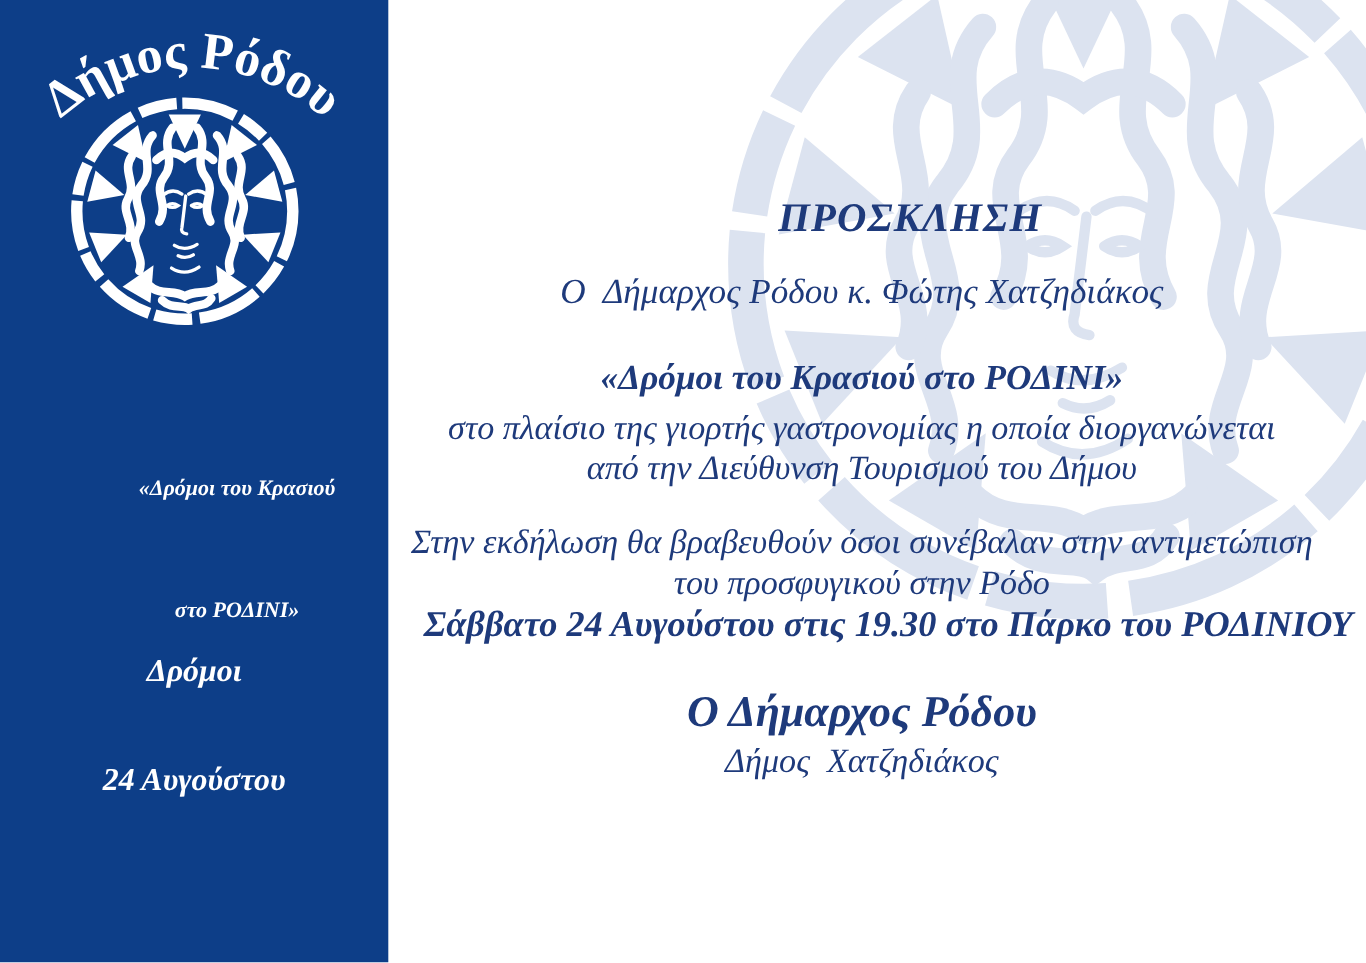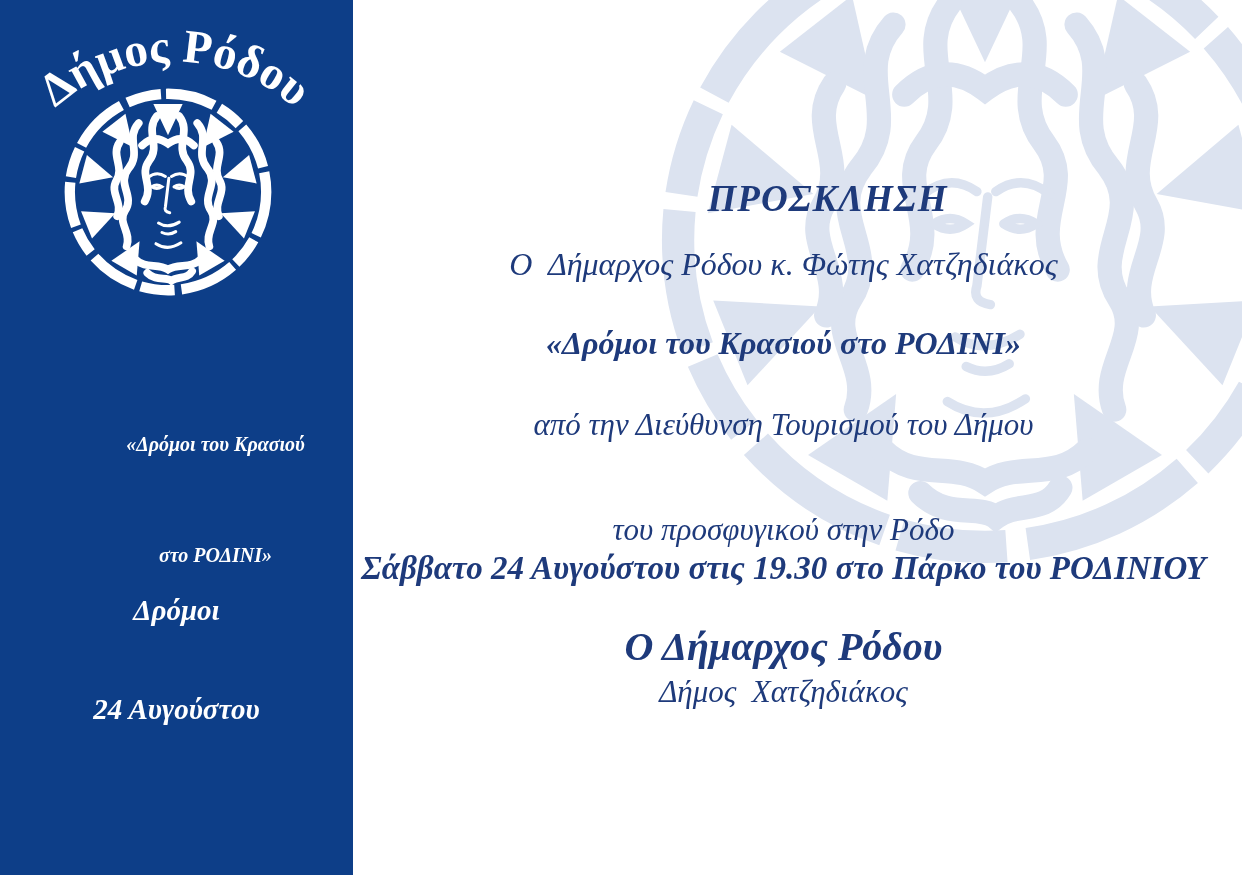--- a/index.html
+++ b/index.html
@@ -28,21 +28,21 @@
   .line{position:absolute;left:0;width:100%;margin:0;text-align:center;
         font-style:italic;color:#1e3a7b;white-space:pre-wrap;line-height:1.15;}
   .t-title {top:178px;font-size:37px;font-weight:bold;letter-spacing:1px;padding-left:44px;}
   .t-host  {top:246px;font-size:32px;}
   .t-invite{top:285px;font-size:31px;}
   .t-event {top:325px;font-size:32px;font-weight:bold;}
   .t-ctx1  {top:371px;font-size:31px;}
   .t-ctx2  {top:407px;font-size:31px;}
   .t-award1{top:475px;font-size:31px;}
   .t-award2{top:512px;font-size:31px;}
-  .t-dt    {top:550px;font-size:33px;font-weight:bold;}
+  .t-dt    {top:550px;font-size:33px;font-weight:bold;padding-left:24px;}
   .t-sig1  {top:624px;font-size:40px;font-weight:bold;text-align:center;}
   .t-sig2  {top:674px;font-size:31px;}
 
   .defs-holder{position:absolute;width:0;height:0;overflow:hidden;}
 </style>
 </head>
 <body>
 
 <div class="page">
 
@@ -121,20 +121,22 @@
     <div class="side-block side-date">
       <div>Δρόμοι</div>
       <div>24 Αυγούστου</div>
     </div>
   </aside>
 
   <main class="content">
     <h1 class="line t-title">ΠΡΟΣΚΛΗΣΗ</h1>
     <p class="line t-host">Ο  Δήμαρχος Ρόδου κ. Φώτης Χατζηδιάκος</p>
     <p class="line t-event">«Δρόμοι του Κρασιού στο ΡΟΔΙΝΙ»</p>
+    <p class="line t-ctx1">στο πλαίσιο της γιορτής γαστρονομίας η οποία διοργανώνεται</p>
     <p class="line t-ctx2">από την Διεύθυνση Τουρισμού του Δήμου</p>
+    <p class="line t-award1">Στην εκδήλωση θα βραβευθούν όσοι συνέβαλαν στην αντιμετώπιση</p>
     <p class="line t-award2">του προσφυγικού στην Ρόδο</p>
     <p class="line t-dt">Σάββατο 24 Αυγούστου στις 19.30 στο Πάρκο του ΡΟΔΙΝΙΟΥ</p>
     <p class="line t-sig1">Ο Δήμαρχος Ρόδου</p>
     <p class="line t-sig2">Δήμος  Χατζηδιάκος</p>
   </main>
 
 </div>
 
 </body></html>

